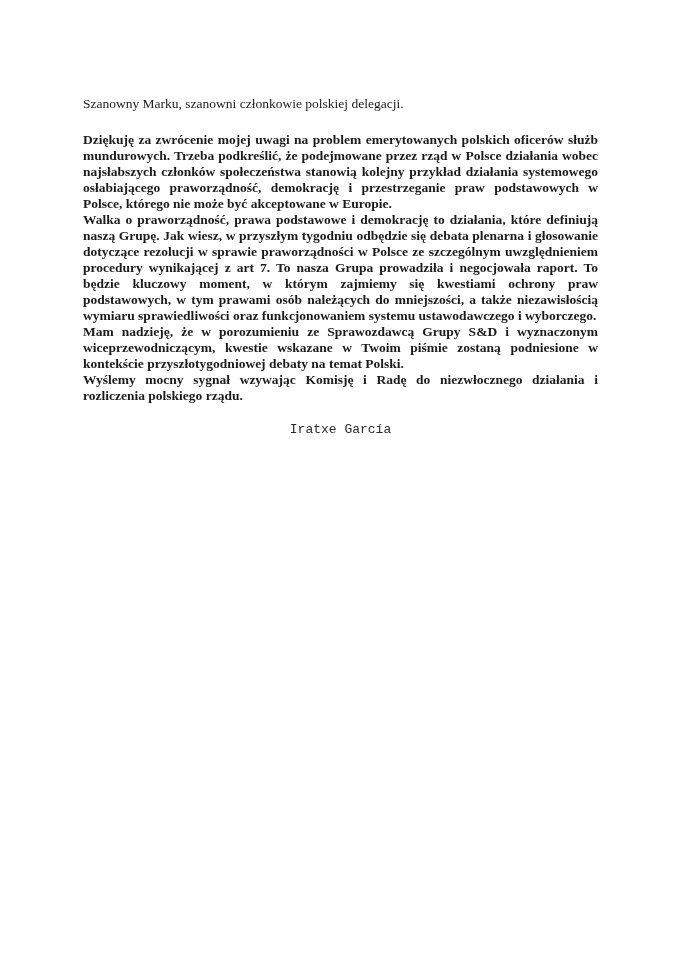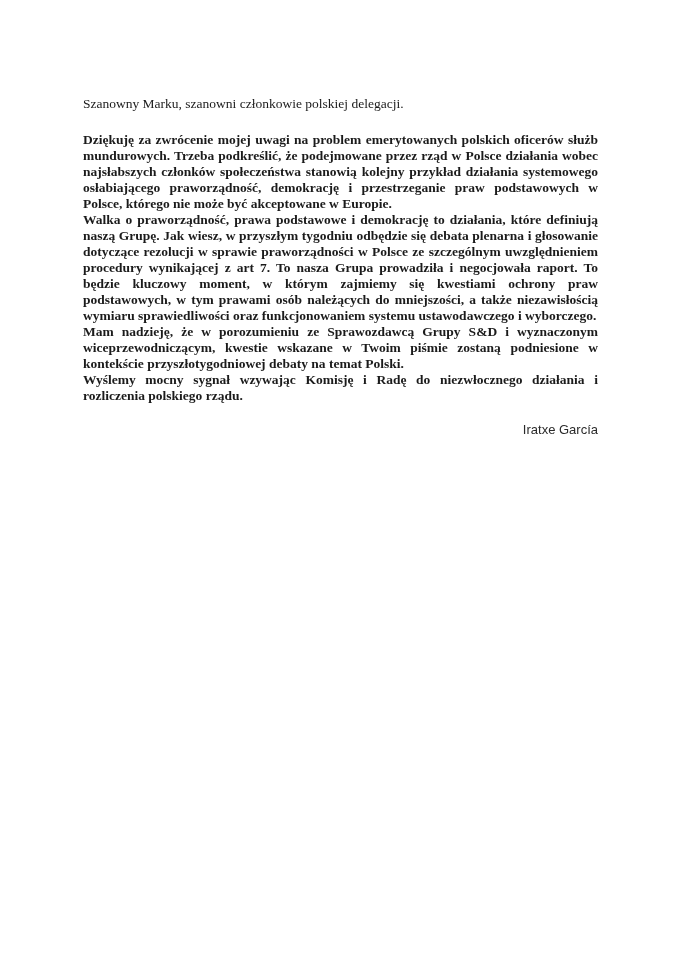--- a/index.html
+++ b/index.html
@@ -37,22 +37,22 @@
   }
   .closing-block {
     margin-top: 18px;
   }
   .closing-line {
     margin: 0;
     text-align: left;
   }
   .signature-line {
     margin: 2px 0 0 0;
-    text-align: right;
-    font-family: Liberation Sans, sans-serif;
+    text-align: center;
+    font-family: Liberation Mono, monospace;
     font-size: 13px;
     line-height: 16px;
     color: #2a2a2a;
   }
 </style>
 </head>
 <body>
 
 <div class="page">
   <div class="letter">

